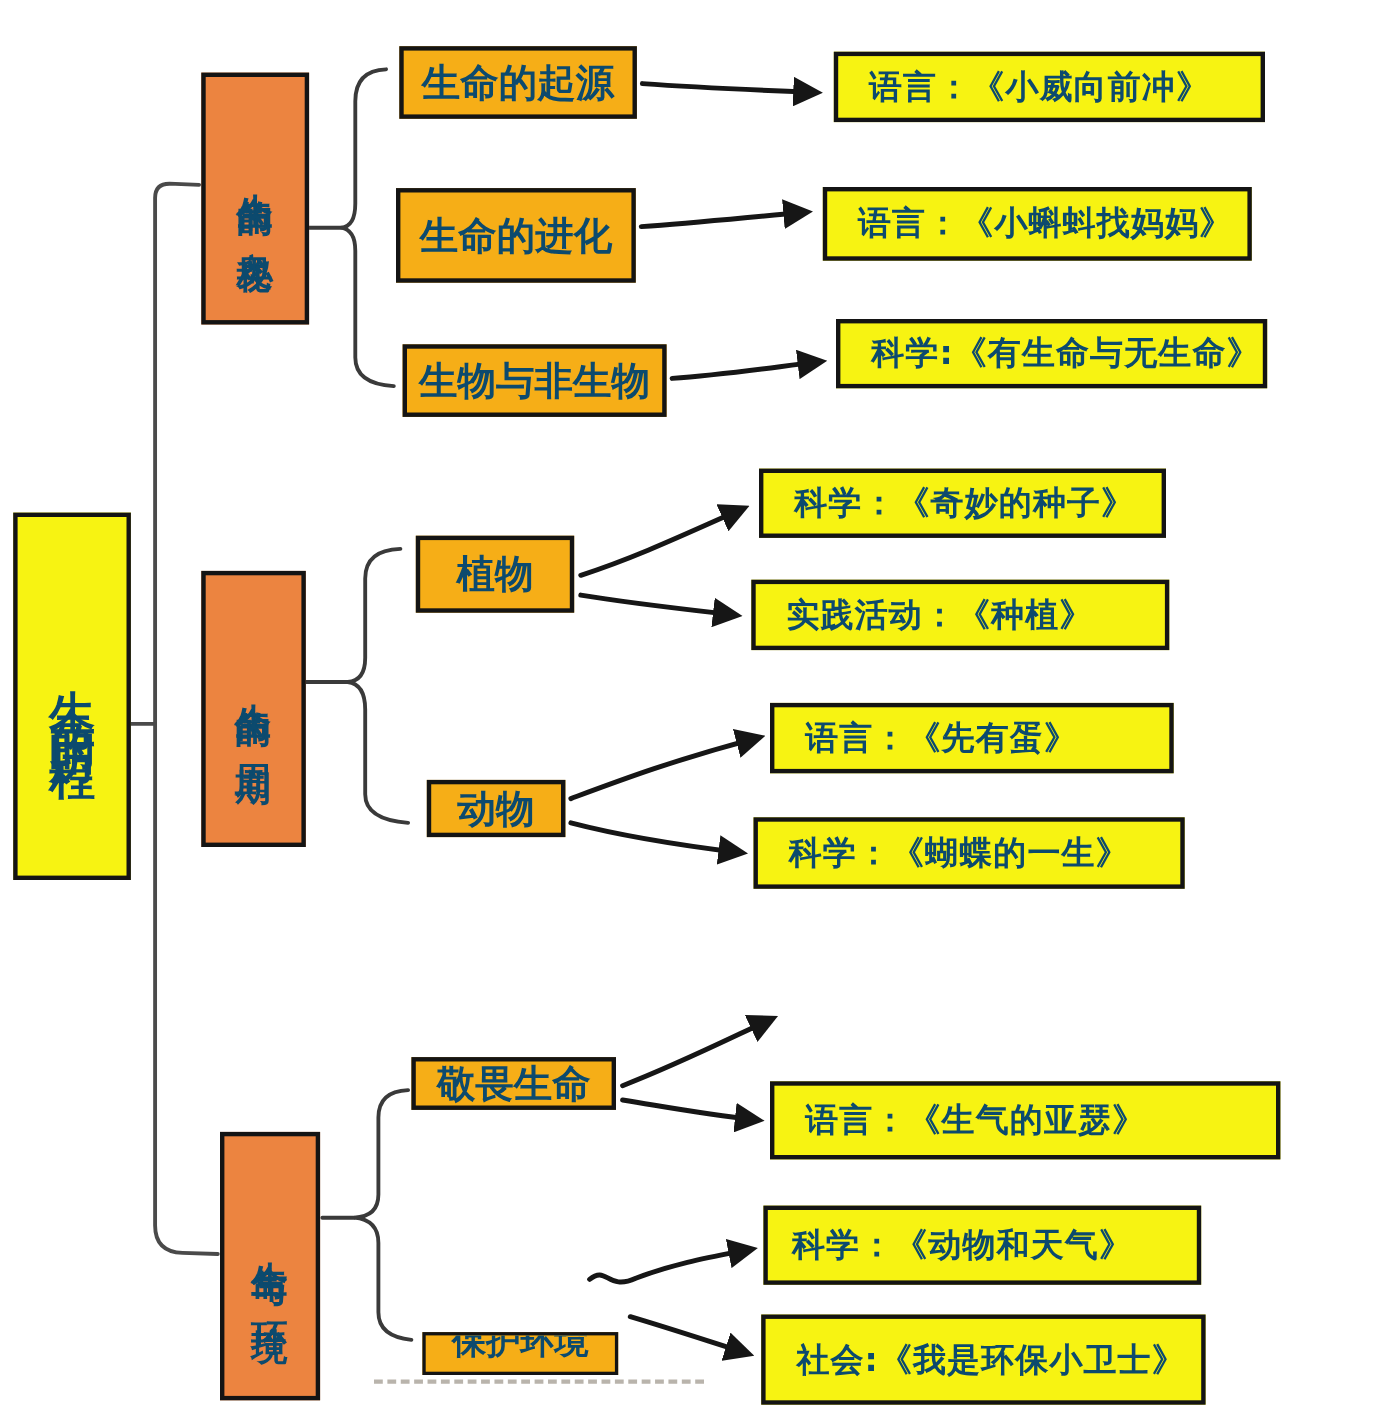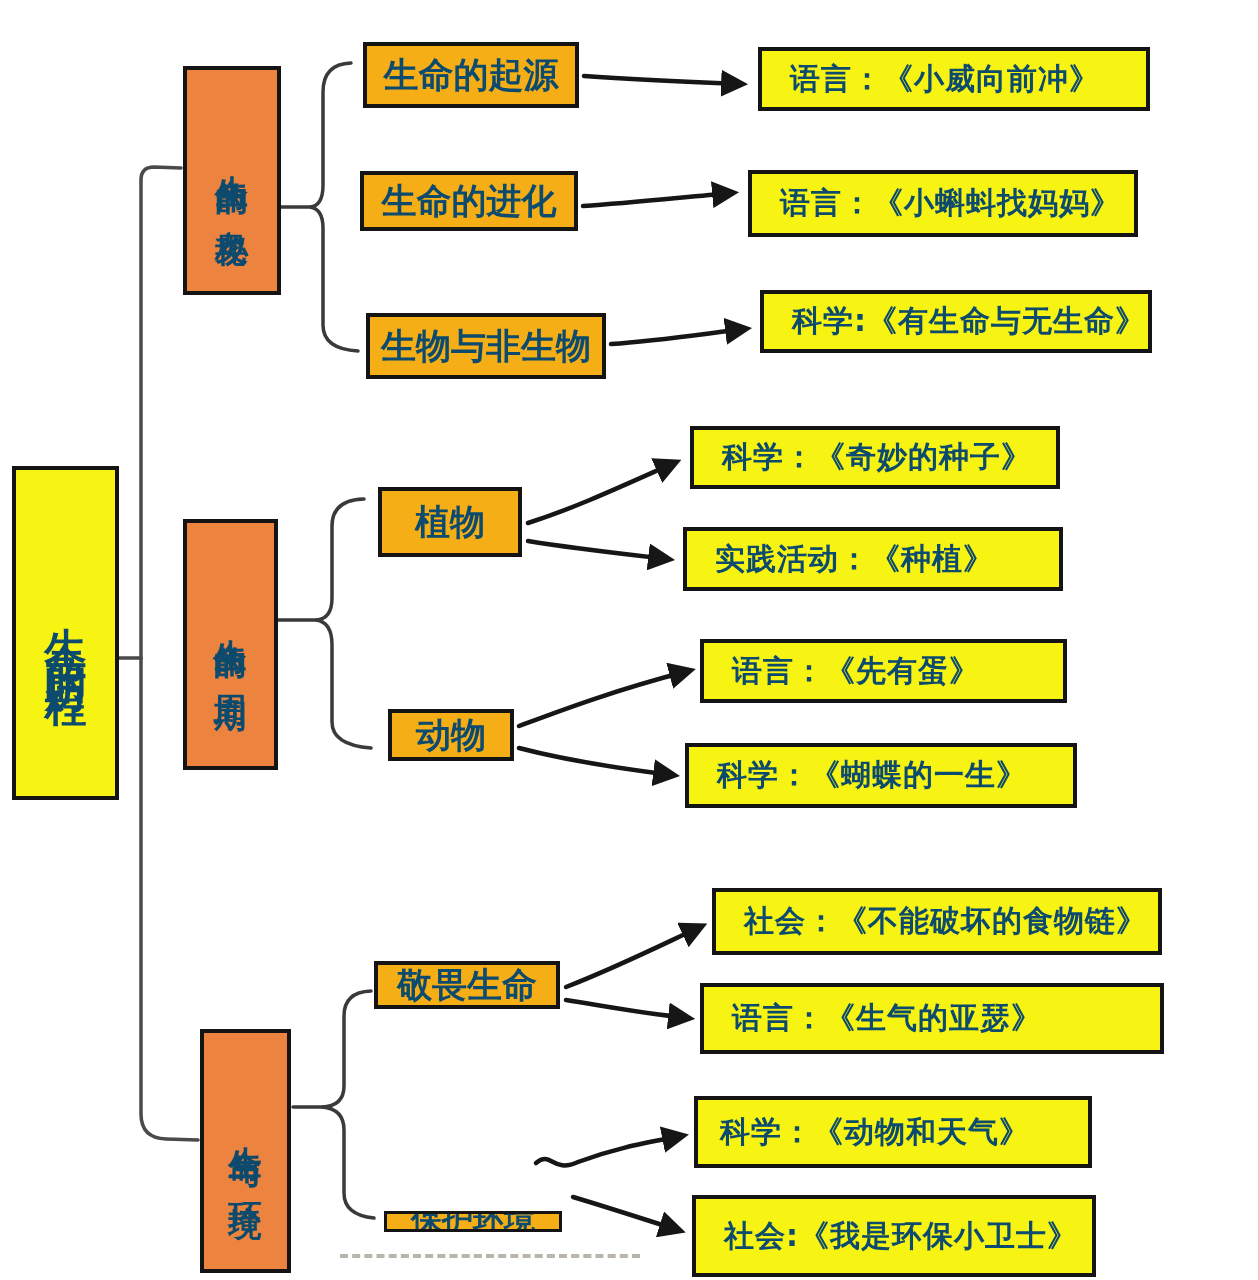--- a/index.html
+++ b/index.html
@@ -77,21 +77,21 @@
 
   <div class="box branch" style="left:183px;top:66px;width:98px;height:229px;">
     <span class="vtxt">生命的 奥秘</span>
   </div>
   <div class="box child" style="left:363px;top:42px;width:216px;height:66px;">
     <span>生命的起源</span>
   </div>
   <div class="box leaf" style="left:758px;top:47px;width:392px;height:64px;">
     <span>语言：《小威向前冲》</span>
   </div>
-  <div class="box child" style="left:360px;top:171px;width:218px;height:60px;">
+  <div class="box child" style="left:360px;top:171px;width:218px;height:86px;">
     <span>生命的进化</span>
   </div>
   <div class="box leaf" style="left:748px;top:170px;width:390px;height:67px;">
     <span>语言：《小蝌蚪找妈妈》</span>
   </div>
   <div class="box child" style="left:366px;top:313px;width:240px;height:66px;">
     <span>生物与非生物</span>
   </div>
   <div class="box leaf" style="left:760px;top:290px;width:392px;height:63px;">
     <span>科学:《有生命与无生命》</span>
@@ -118,27 +118,24 @@
   <div class="box leaf" style="left:685px;top:743px;width:392px;height:65px;">
     <span>科学：《蝴蝶的一生》</span>
   </div>
 
   <div class="box branch" style="left:200px;top:1029px;width:91px;height:244px;">
     <span class="vtxt">生命与 环境</span>
   </div>
   <div class="box child" style="left:374px;top:961px;width:186px;height:48px;">
     <span>敬畏生命</span>
   </div>
-  <div class="box leaf" style="left:712px;top:888px;width:450px;height:67px;">
-    <span>社会：《不能破坏的食物链》</span>
-  </div>
   <div class="box leaf" style="left:700px;top:983px;width:464px;height:71px;">
     <span>语言：《生气的亚瑟》</span>
   </div>
-  <div class="box child cut" style="left:384px;top:1211px;width:178px;height:21px;">
+  <div class="box child cut" style="left:384px;top:1211px;width:178px;height:39px;">
     <span>保护环境</span>
   </div>
   <div class="dashes"></div>
   <div class="box leaf" style="left:694px;top:1096px;width:398px;height:72px;padding-left:22px;">
     <span>科学：《动物和天气》</span>
   </div>
   <div class="box leaf" style="left:692px;top:1195px;width:404px;height:82px;">
     <span>社会:《我是环保小卫士》</span>
   </div>
 

